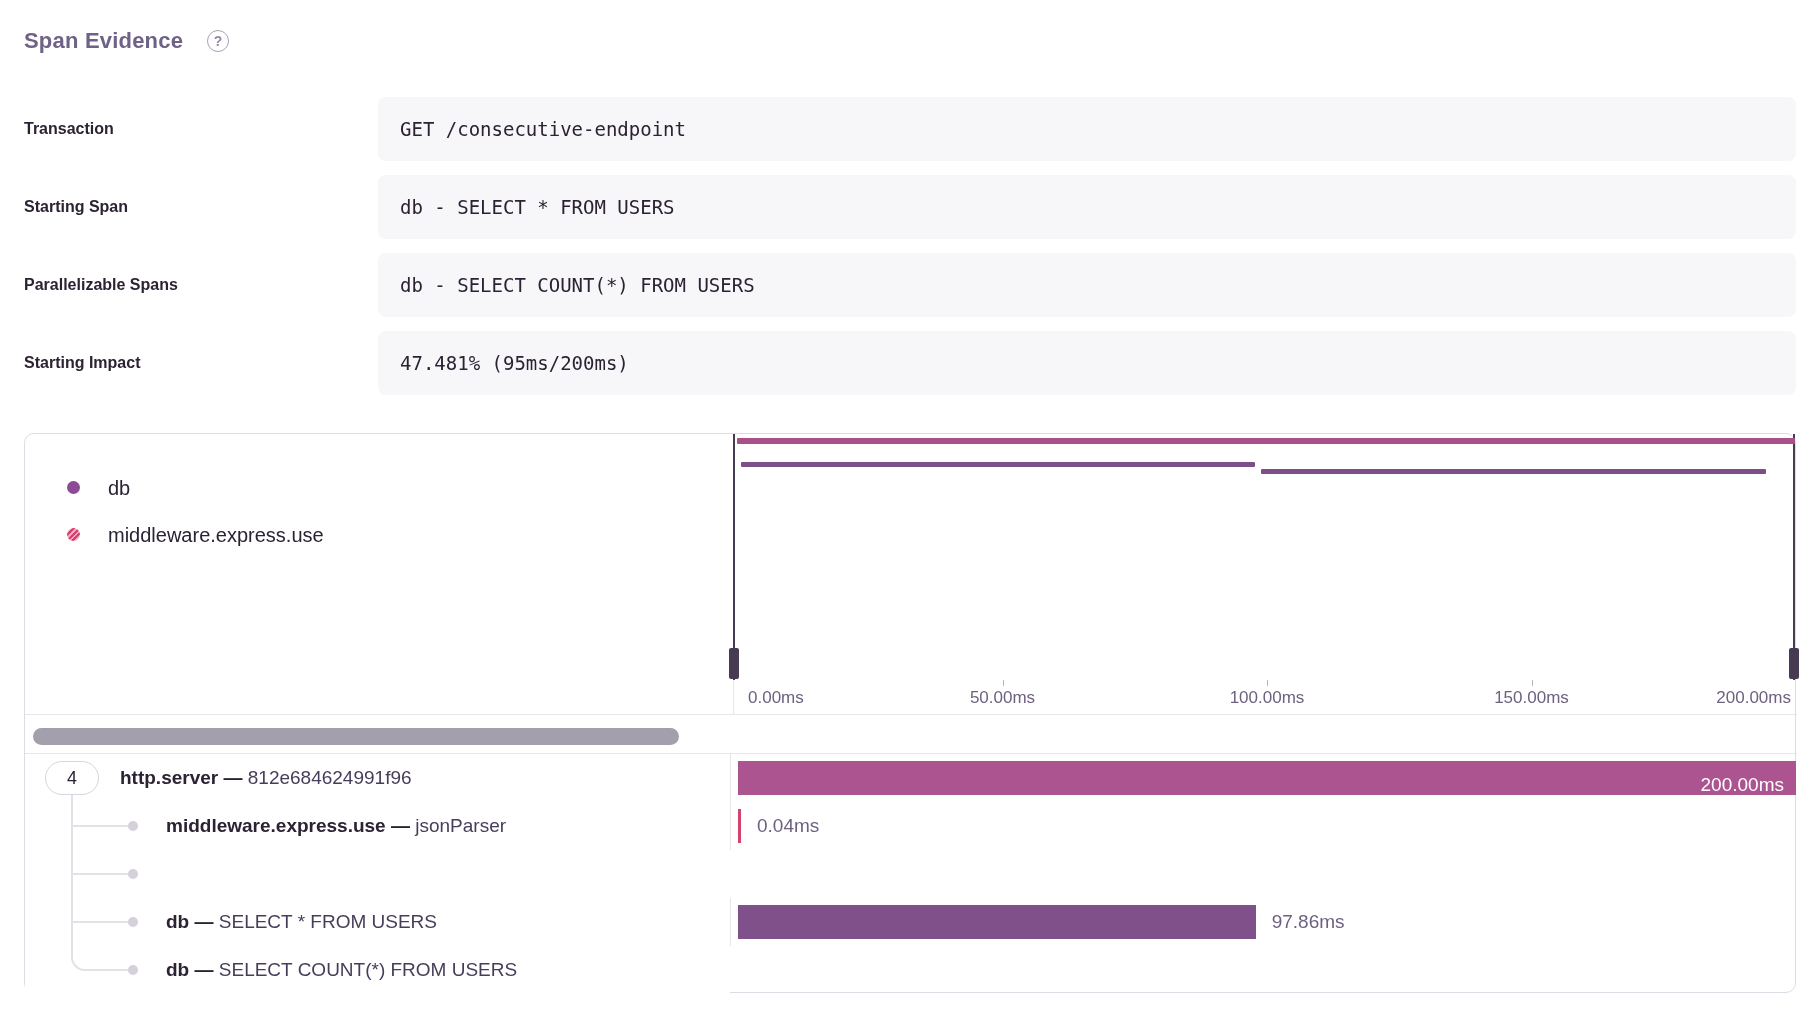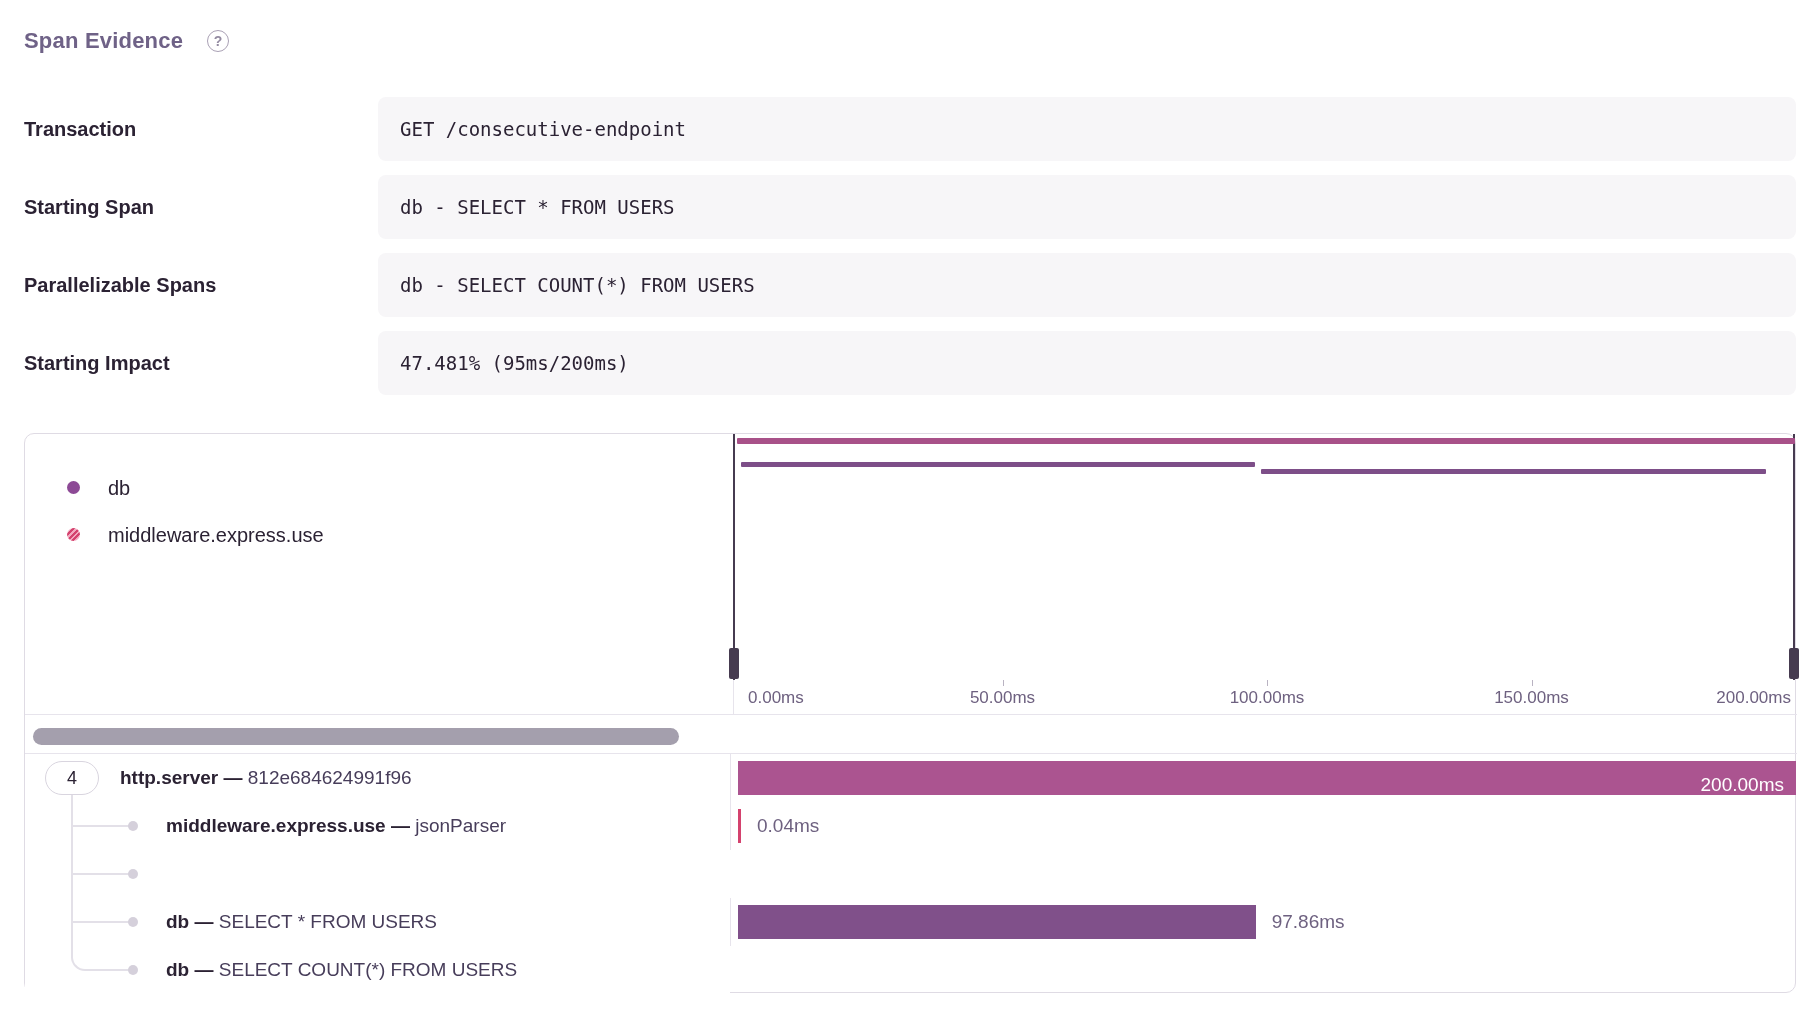--- a/index.html
+++ b/index.html
@@ -10,21 +10,21 @@
   
   .hdr { position:absolute; left:24px; top:20px; display:flex; align-items:center; gap:24px;margin-top:8px; }
   .hdr h2 { font-size:22px; font-weight:700; color:#6f6287; letter-spacing:.2px; }
   .help { width:22px; height:22px; border:1.5px solid #aaa1b5; border-radius:50%;
           color:#938aa1; font-size:14px; font-weight:700; display:flex; align-items:center;
           justify-content:center; cursor:pointer; }
 
   
   .drow { position:absolute; left:24px; right:24px; height:64px; }
   .dlabel { position:absolute; left:0; top:0; height:64px; line-height:64px;
-            font-size:20px; font-weight:700; color:#2b2233; }
+            font-size:16px; font-weight:700; color:#2b2233; }
   .dval { position:absolute; left:354px; right:0; top:0; height:64px; background:#f7f6f8;
           border-radius:8px; font-family:"DejaVu Sans Mono", monospace; font-size:19px;
           color:#2b2233; line-height:64px; padding-left:22px; white-space:pre; }
 
   
   .card { position:absolute; left:24px; top:433px; width:1772px; height:560px;
           border:1px solid #dfdbe4; border-radius:10px; background:#fff; }
 
   
   .leg-row { position:absolute; left:0; width:705px; height:36px; cursor:pointer; }

